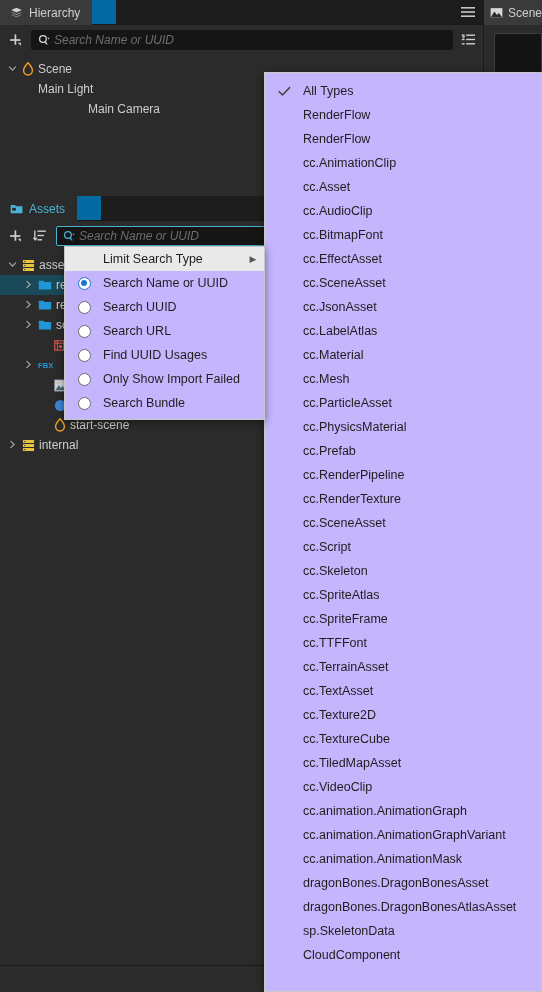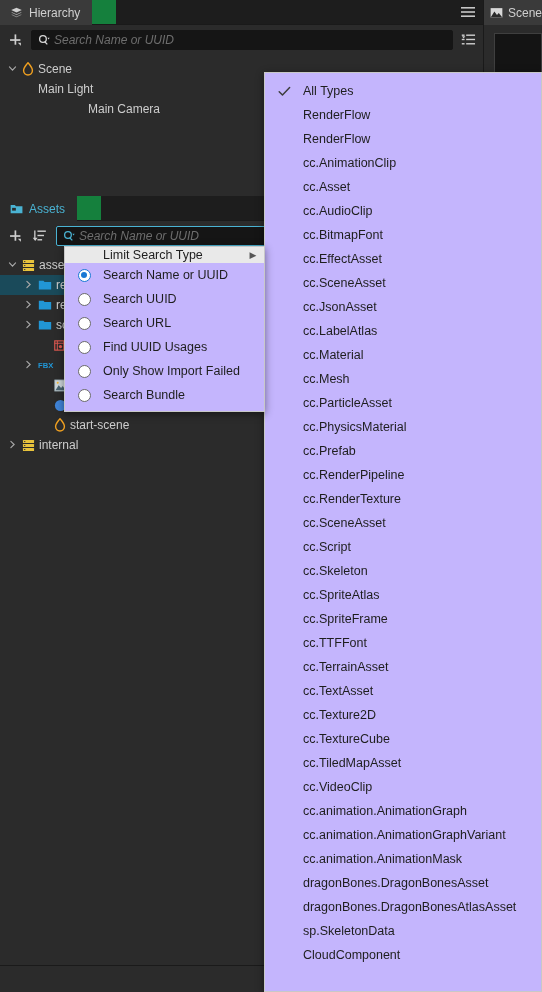--- a/index.html
+++ b/index.html
@@ -7,21 +7,21 @@
     width: 542px; height: 992px;
     background: #1d1d1d;
     font-family: "Liberation Sans", sans-serif;
     overflow: hidden;
   }
   #app { position: relative; width: 542px; height: 992px; }
 
   
   .panel { position: absolute; background: #2b2b2b; }
   .tabbar {
-    height: 25px; background: #15803d;
+    height: 25px; background: #0369a1;
     display: flex; align-items: stretch;
     border-bottom: 1px solid #1a1a1a;
     gap: 24px;
   }
   .tab {
     display: flex; align-items: center; gap: 6px;
     padding: 0 12px 0 10px;
     font-size: 12px; color: #cfcfcf;
     background: #3a3a3a;
     height: 25px;
@@ -87,21 +87,21 @@
   }
   .radio.on { border-color: #1878d4; }
   .radio.on::after {
     content:''; width: 6px; height: 6px; border-radius:50%;
     background:#1878d4;
   }
 
   #typeMenu { left: 264px; top: 72px; width: 278px; height: 920px; padding: 6px 0; overflow:hidden; }
   #typeMenu .menu-item { height: 24px; }
   #searchTypeMenu { left: 64px; top: 246px; width: 201px; padding: 0 0 4px 0; }
-  #searchTypeMenu .menu-head { height: 16px; }
+  #searchTypeMenu .menu-head { height: 24px; }
 
   
   #sceneTab {
     position:absolute; left:484px; top:0; width:58px; height:25px;
     background:#3a3a3a; display:flex; align-items:center; gap:5px;
     padding-left:6px; font-size:12px; color:#cfcfcf;
   }
   #sceneBody {
     position:absolute; left:484px; top:25px; width:58px; height:967px;
     background:#2b2b2b;

